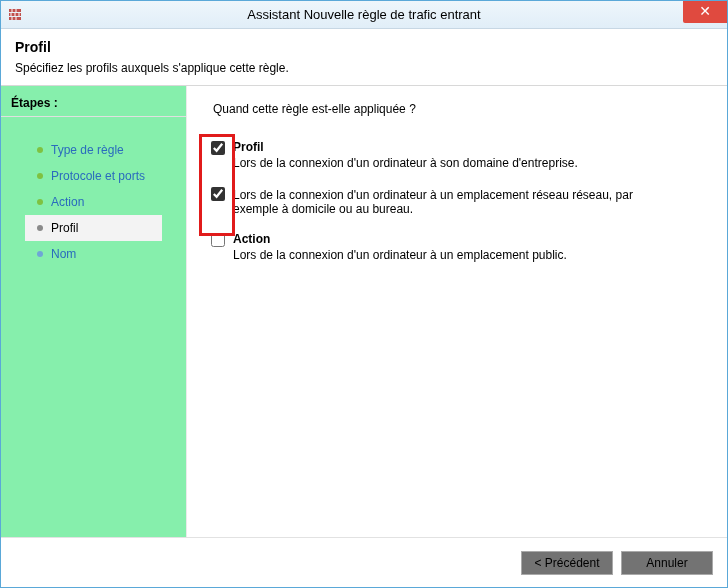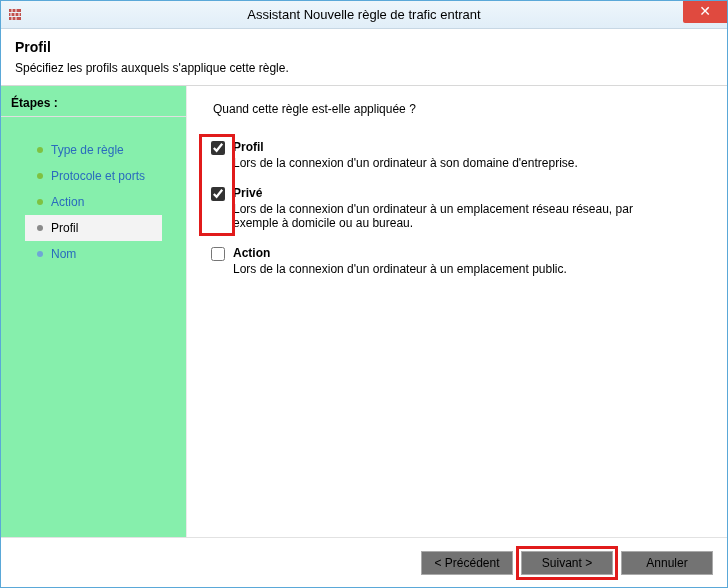--- a/index.html
+++ b/index.html
@@ -180,21 +180,20 @@
           <input type="checkbox" checked="" style="">
           <div class="profile-text">
             <div class="ptitle">Profil</div>
             <div class="pdesc">Lors de la connexion d'un ordinateur à son domaine d'entreprise.</div>
           </div>
         </div>
 
         <div class="profile-item">
           <input type="checkbox" checked="" style="">
           <div class="profile-text">
-            <div class="ptitle">Privé</div>
             <div class="pdesc">Lors de la connexion d'un ordinateur à un emplacement réseau réseau, par exemple à domicile ou au bureau.</div>
           </div>
         </div>
 
         <div class="profile-item">
           <input type="checkbox" style="">
           <div class="profile-text">
             <div class="ptitle">Action</div>
             <div class="pdesc">Lors de la connexion d'un ordinateur à un emplacement public.</div>
           </div>
@@ -203,21 +202,17 @@
       </div>
     </div>
 
   </div>
 
   <div class="footer">
     <span class="btn-wrap">
       <button class="btn">&lt; Précédent</button>
     </span>
     <span class="btn-wrap">
-      <button class="btn">Suivant &gt;</button>
-      <span class="hl-next"></span>
-    </span>
-    <span class="btn-wrap">
       <button class="btn">Annuler</button>
     </span>
   </div>
 
 </div>
 
 </body></html>

